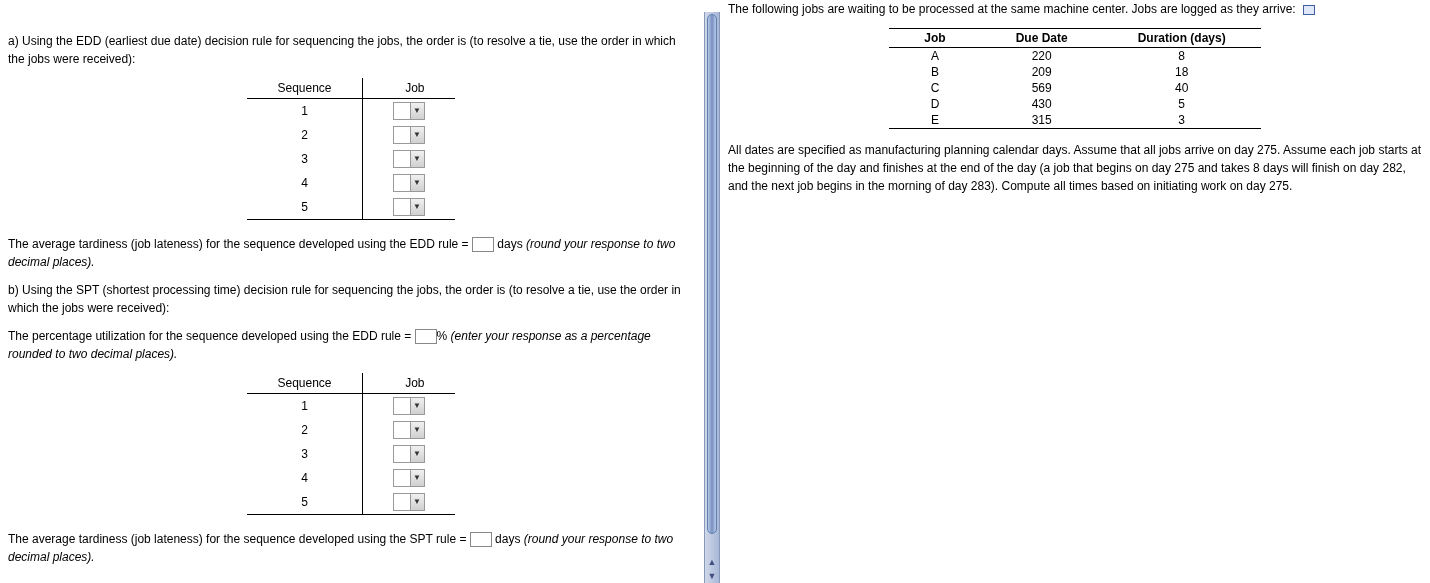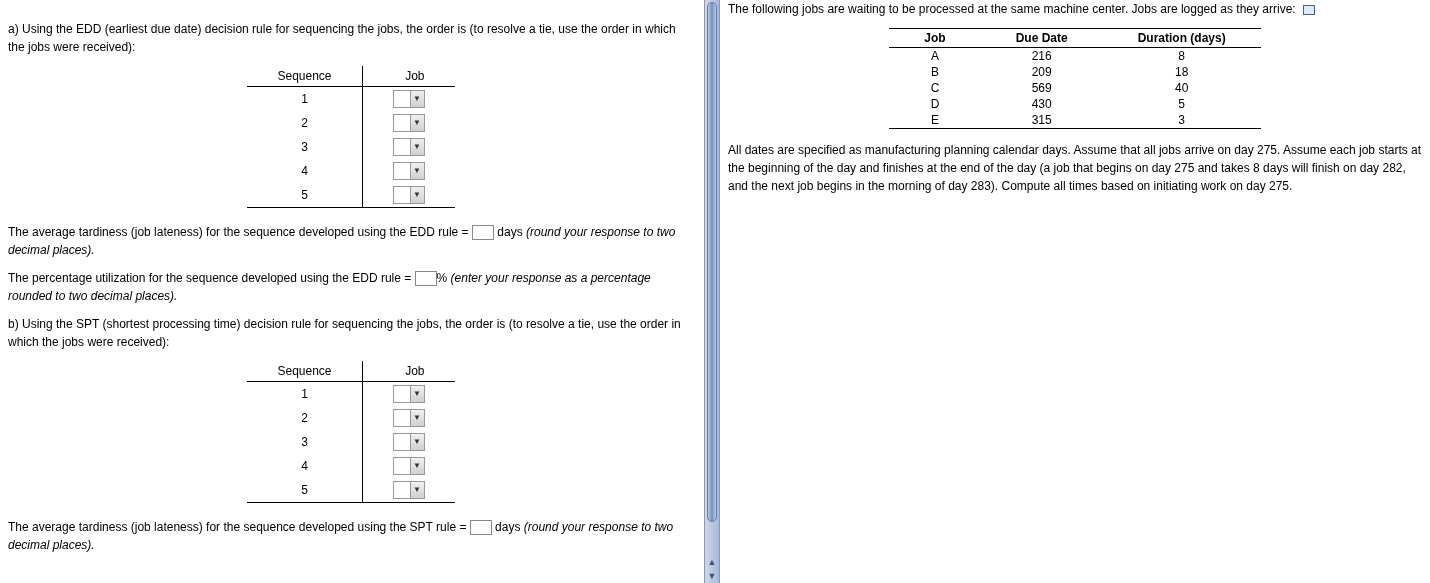--- a/index.html
+++ b/index.html
@@ -11,20 +11,21 @@
       display: flex;
       width: 1430px;
       height: 583px;
       overflow: hidden;
     }
     .left-panel {
       width: 720px;
       padding: 20px 8px;
       overflow-y: auto;
       position: relative;
+      margin-top: 12px;
     }
     .scrollbar {
       position: absolute;
       right: 0;
       top: 0;
       bottom: 0;
       width: 16px;
       background: linear-gradient(to right, #d0d8e8, #a8b8d8);
       border-left: 1px solid #8898b8;
       border-right: 1px solid #8898b8;
@@ -169,25 +170,25 @@
             <td>5</td>
             <td><span class="dropdown"><span class="dropdown-arrow">▼</span></span></td>
           </tr>
       </tbody>
     </table>
 
     <p class="question-text">
       <span>The average tardiness (job lateness) for the sequence developed using the EDD rule = </span><span class="input-box"></span><span> days </span><span class="italic">(round your response to two decimal places).</span>
     </p>
 
+    <p class="question-text">b) Using the SPT (shortest processing time) decision rule for sequencing the jobs, the order is (to resolve a tie, use the order in which the jobs were received):</p>
+
     <p class="question-text">
       <span>The percentage utilization for the sequence developed using the EDD rule = </span><span class="input-box"></span><span>% </span><span class="italic">(enter your response as a percentage rounded to two decimal places).</span>
     </p>
-
-    <p class="question-text">b) Using the SPT (shortest processing time) decision rule for sequencing the jobs, the order is (to resolve a tie, use the order in which the jobs were received):</p>
 
     <table class="seq-table">
       <thead>
         <tr>
           <th>Sequence</th>
           <th>Job</th>
         </tr>
       </thead>
       <tbody>
         <tr>
@@ -236,21 +237,21 @@
     <thead>
       <tr>
         <th>Job</th>
         <th>Due Date</th>
         <th>Duration (days)</th>
       </tr>
     </thead>
     <tbody>
       <tr>
           <td>A</td>
-          <td>216</td>
+          <td>220</td>
           <td>8</td>
         </tr>
       <tr>
           <td>B</td>
           <td>209</td>
           <td>18</td>
         </tr>
       <tr>
           <td>C</td>
           <td>569</td>

